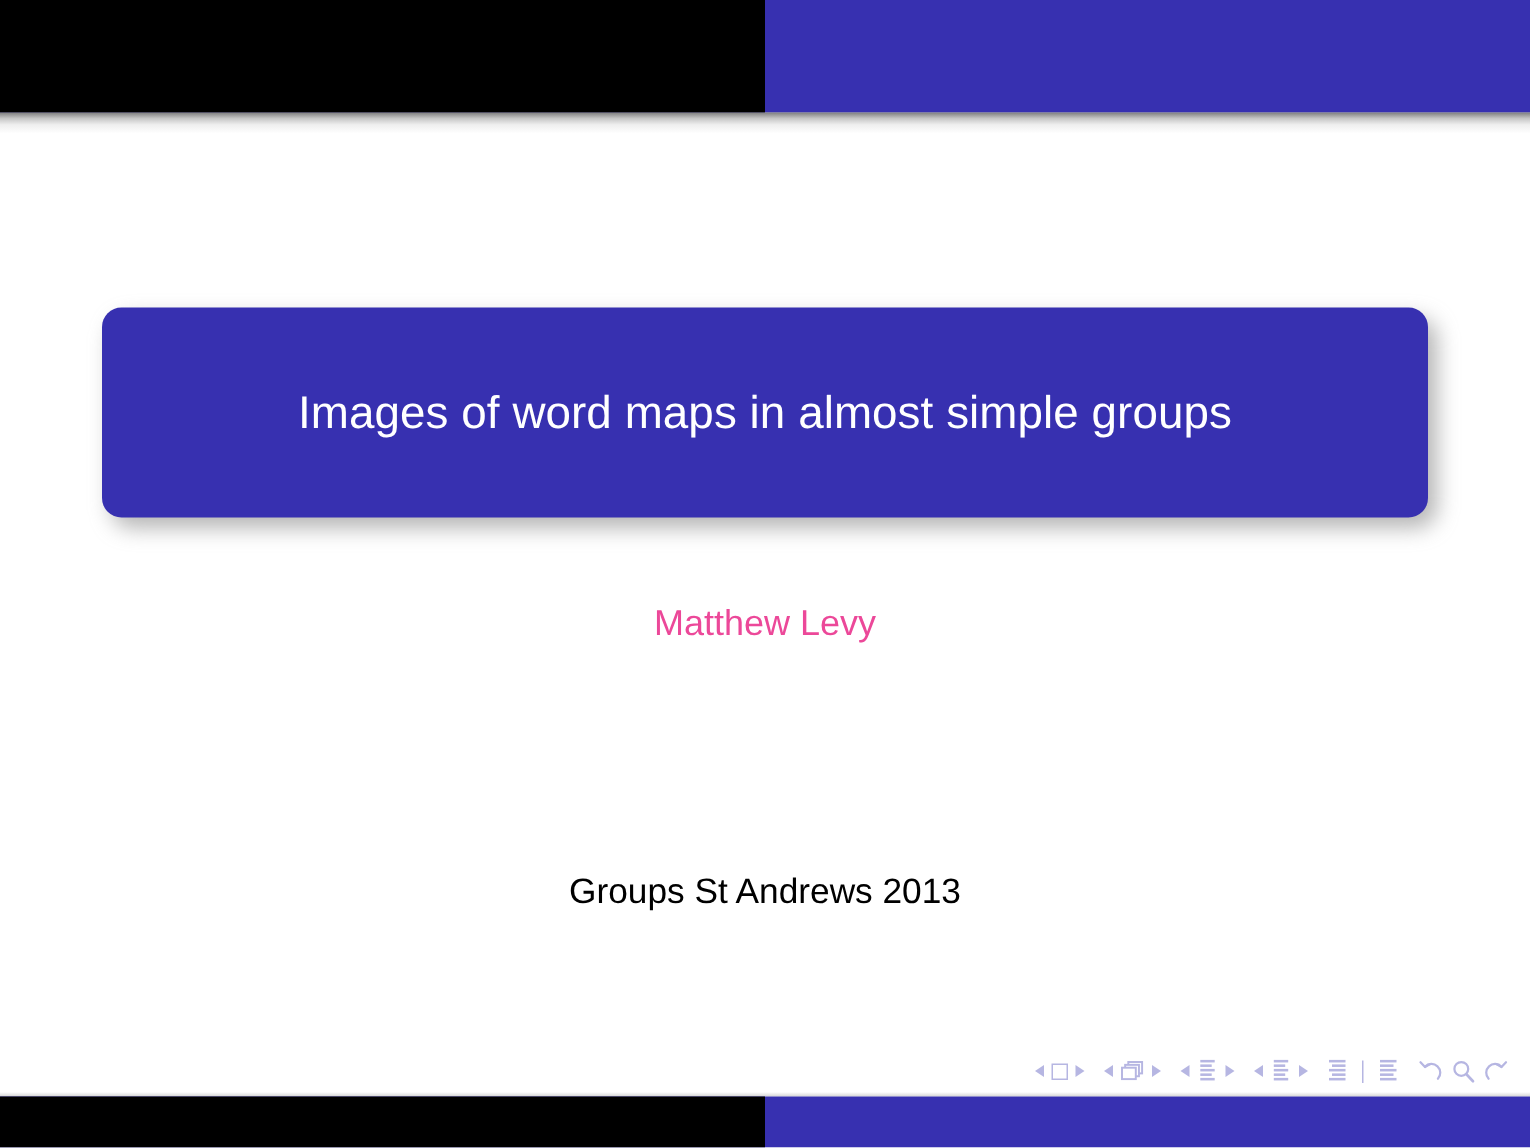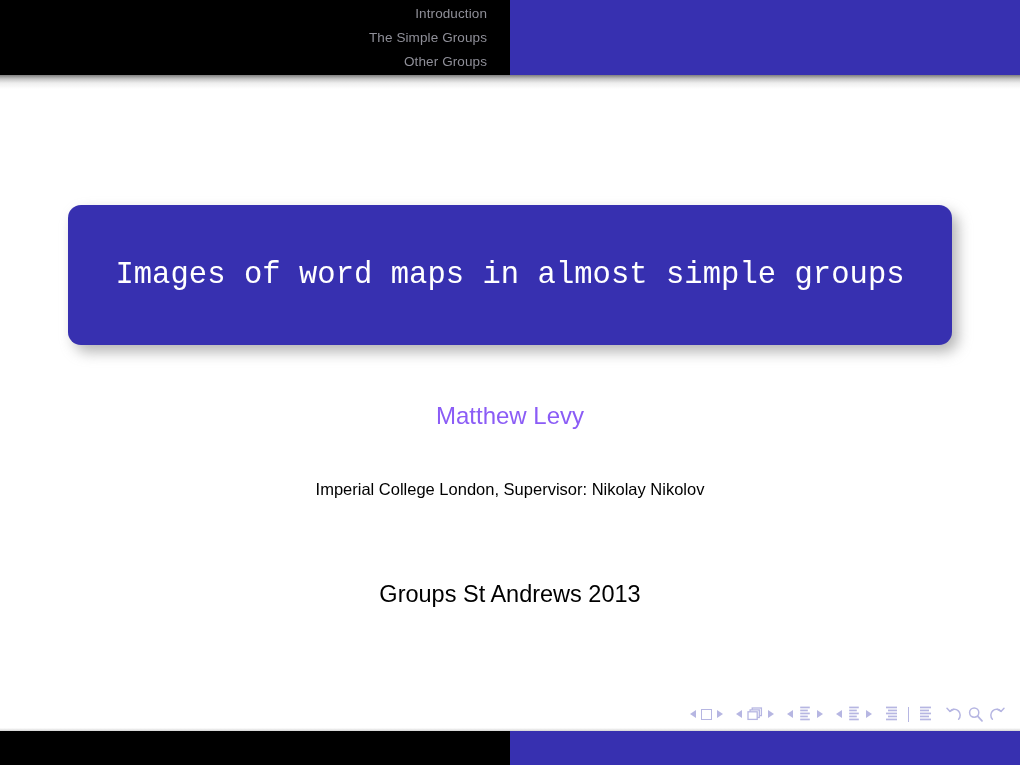--- a/index.html
+++ b/index.html
@@ -93,39 +93,38 @@
     left: 0; top: 0;
     width: 884px;
     height: 140px;
     border-radius: 13px;
     background: #3730b0;
     display: flex;
     align-items: center;
     justify-content: center;
     box-sizing: border-box;
     padding: 0 20px;
-    font-family: Liberation Mono, monospace;
   }
   .title-text {
     color: #ffffff;
     font-size: 30.5px;
     line-height: 48px;
     text-align: center;
     font-weight: normal;
     letter-spacing: 0.05px;
   }
 
   
   .author {
     position: absolute;
     left: 0;
     top: 399px;
     width: 1020px;
     text-align: center;
-    color: #8b5cf6;
+    color: #ec4899;
     font-size: 24px;
     line-height: 34px;
   }
   .institute {
     position: absolute;
     left: 0;
     top: 477px;
     width: 1020px;
     text-align: center;
     color: #000000;
@@ -214,40 +213,34 @@
     background: linear-gradient(to bottom, rgba(255,255,255,0) 0%, rgba(160,160,160,0.45) 100%);
   }
 </style>
 </head>
 <body>
 
 <div class="slide">
 
   <div class="headline-bar">
     <div class="headline-left"></div>
-    <div class="headline-nav">
-      <div class="nav-item">Introduction</div>
-      <div class="nav-item">The Simple Groups</div>
-      <div class="nav-item">Other Groups</div>
-    </div>
   </div>
   <div class="header-shadow"></div>
 
   <div class="titlebox-wrap">
     <div class="titlebox-shadow"></div>
     <div class="titlebox">
       <div class="title-text">
         <span>Images of word maps in almost simple groups</span><br>
       </div>
     </div>
   </div>
 
   <div class="author">Matthew Levy</div>
 
-  <div class="institute">Imperial College London, Supervisor: Nikolay Nikolov</div>
 
   <div class="date">Groups St Andrews 2013</div>
 
   <div class="navsymbols">
 
     <div class="nav-group">
       <span class="nav-btn">
         <span class="tri tri-l"></span>
       </span>
       <span class="nav-btn">

